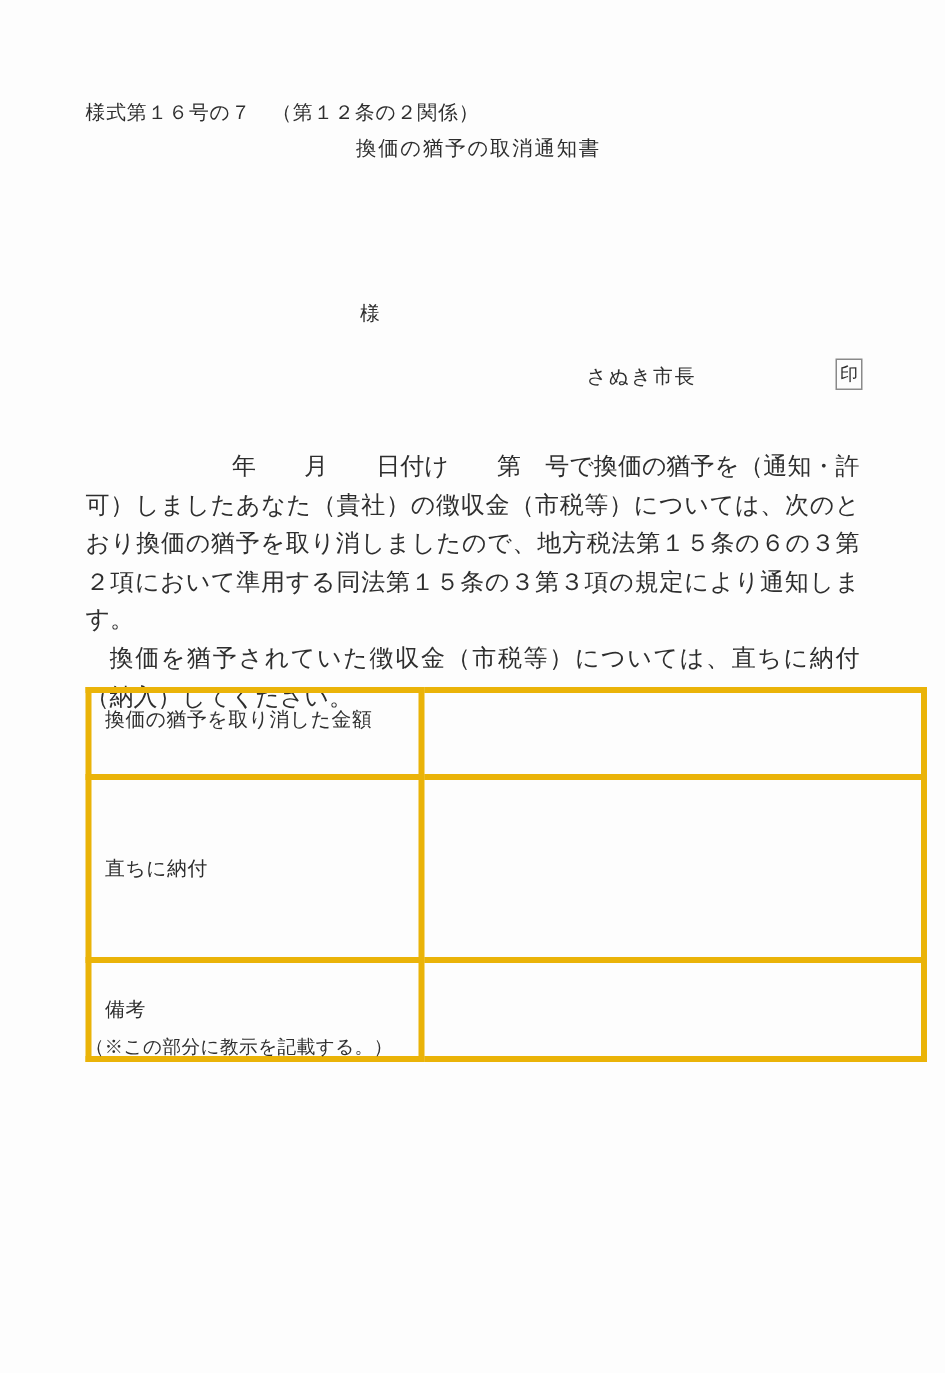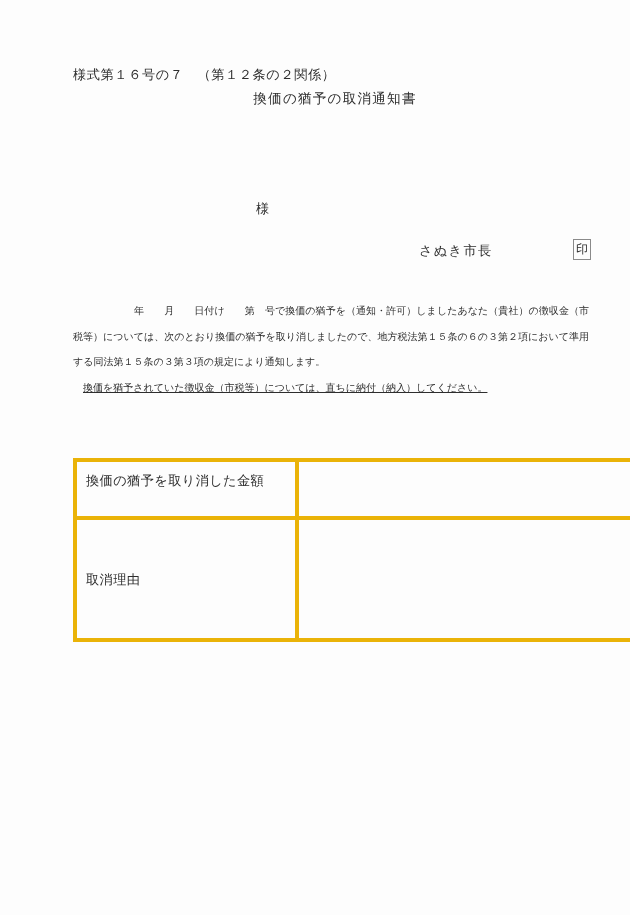--- a/index.html
+++ b/index.html
@@ -12,21 +12,21 @@
     height: 915px;
     background: #fdfdfd;
     font-family: "DejaVu Serif", "Liberation Serif", serif;
     color: #2e2e2e;
     position: relative;
     overflow: hidden;
     -webkit-font-smoothing: antialiased;
   }
   .page {
     position: absolute;
-    left: 16px;
+    left: 0;
     top: 0;
     width: 514px;
     height: 915px;
   }
 
   
   .form-no {
     position: absolute;
     left: 57px;
     top: 66px;
@@ -79,21 +79,20 @@
   }
 
   
   .issuer {
     position: absolute;
     left: 391px;
     top: 242px;
     font-size: 13.2px;
     letter-spacing: 1.3px;
     white-space: nowrap;
-    margin-left: 12px;
   }
   .seal-box {
     position: absolute;
     left: 557px;
     top: 239px;
     width: 18px;
     height: 21px;
     border: 1px solid #8a8a8a;
     box-sizing: border-box;
     font-size: 12px;
@@ -101,34 +100,33 @@
     text-align: center;
     letter-spacing: 0;
   }
 
   
   .body-text {
     position: absolute;
     left: 57px;
     top: 298px;
     width: 516px;
-    font-size: 10px;
+    font-size: 16px;
     line-height: 25.6px;
     text-align: justify;
     text-justify: inter-ideograph;
   }
   .body-text p {
     margin: 0;
   }
   .para-1 {
     text-indent: 6.1em;
   }
   .para-2 {
     text-indent: 1em;
-    text-decoration: underline;
   }
 
   
   .form-table {
     position: absolute;
     left: 57px;
     top: 458px;
     width: 515px;
     border-collapse: collapse;
     table-layout: fixed;
@@ -182,20 +180,25 @@
     <p class="para-2">換価を猶予されていた徴収金（市税等）については、直ちに納付（納入）してください。</p>
   </div>
 
   <table class="form-table">
     <tbody>
       <tr class="row-amount">
         <td class="label">換価の猶予を取り消した金額</td>
         <td class="value"></td>
       </tr>
       <tr class="row-reason">
-        <td class="label">取消理由</td>
+        <td class="label">直ちに納付</td>
+        <td class="value"></td>
+      </tr>
+      <tr class="row-note">
+        <td class="label">備考</td>
         <td class="value"></td>
       </tr>
     </tbody>
   </table>
 
+  <div class="footer-note">（※この部分に教示を記載する。）</div>
 
 </div>
 
 </body></html>

